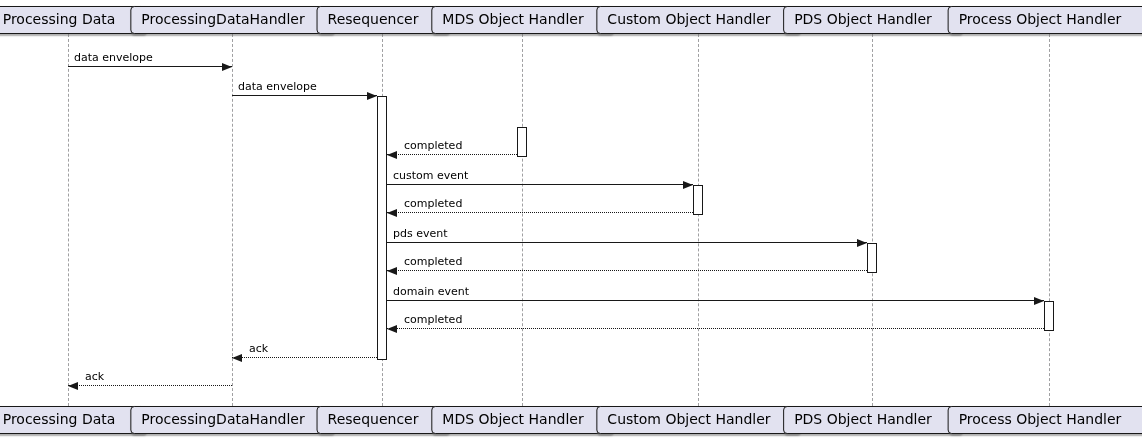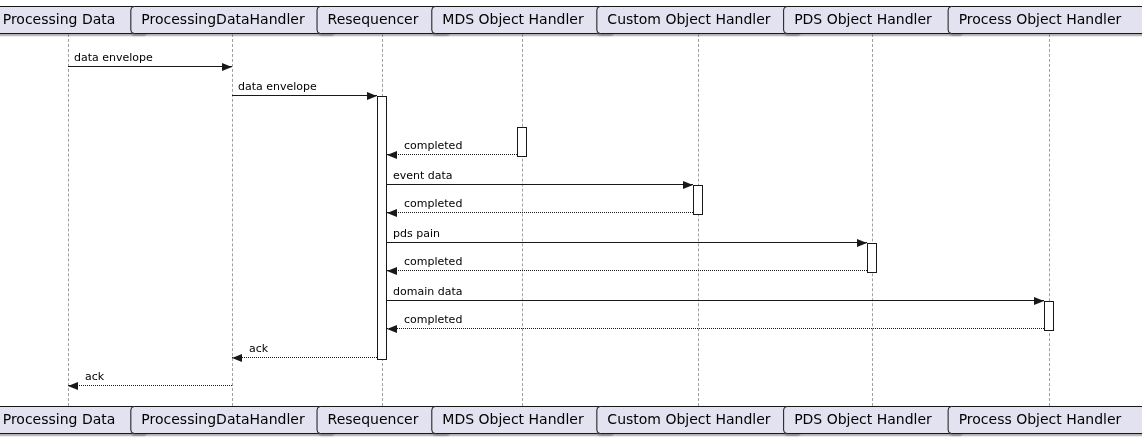--- a/index.html
+++ b/index.html
@@ -110,45 +110,45 @@
   </div>
 
 
   <div class="msg dashed to-left" style="left:387px;top:137px;width:130px">
     <span class="msg-label">completed</span>
     <div class="msg-line"></div>
     <div class="arrowhead"></div>
   </div>
 
   <div class="msg solid to-right" style="left:387px;top:167px;width:306px">
-    <span class="msg-label">event data</span>
+    <span class="msg-label">custom event</span>
     <div class="msg-line"></div>
     <div class="arrowhead"></div>
   </div>
 
   <div class="msg dashed to-left" style="left:387px;top:195px;width:306px">
     <span class="msg-label">completed</span>
     <div class="msg-line"></div>
     <div class="arrowhead"></div>
   </div>
 
   <div class="msg solid to-right" style="left:387px;top:225px;width:480px">
-    <span class="msg-label">pds pain</span>
+    <span class="msg-label">pds event</span>
     <div class="msg-line"></div>
     <div class="arrowhead"></div>
   </div>
 
   <div class="msg dashed to-left" style="left:387px;top:253px;width:480px">
     <span class="msg-label">completed</span>
     <div class="msg-line"></div>
     <div class="arrowhead"></div>
   </div>
 
   <div class="msg solid to-right" style="left:387px;top:283px;width:657px">
-    <span class="msg-label">domain data</span>
+    <span class="msg-label">domain event</span>
     <div class="msg-line"></div>
     <div class="arrowhead"></div>
   </div>
 
   <div class="msg dashed to-left" style="left:387px;top:311px;width:657px">
     <span class="msg-label">completed</span>
     <div class="msg-line"></div>
     <div class="arrowhead"></div>
   </div>
 

